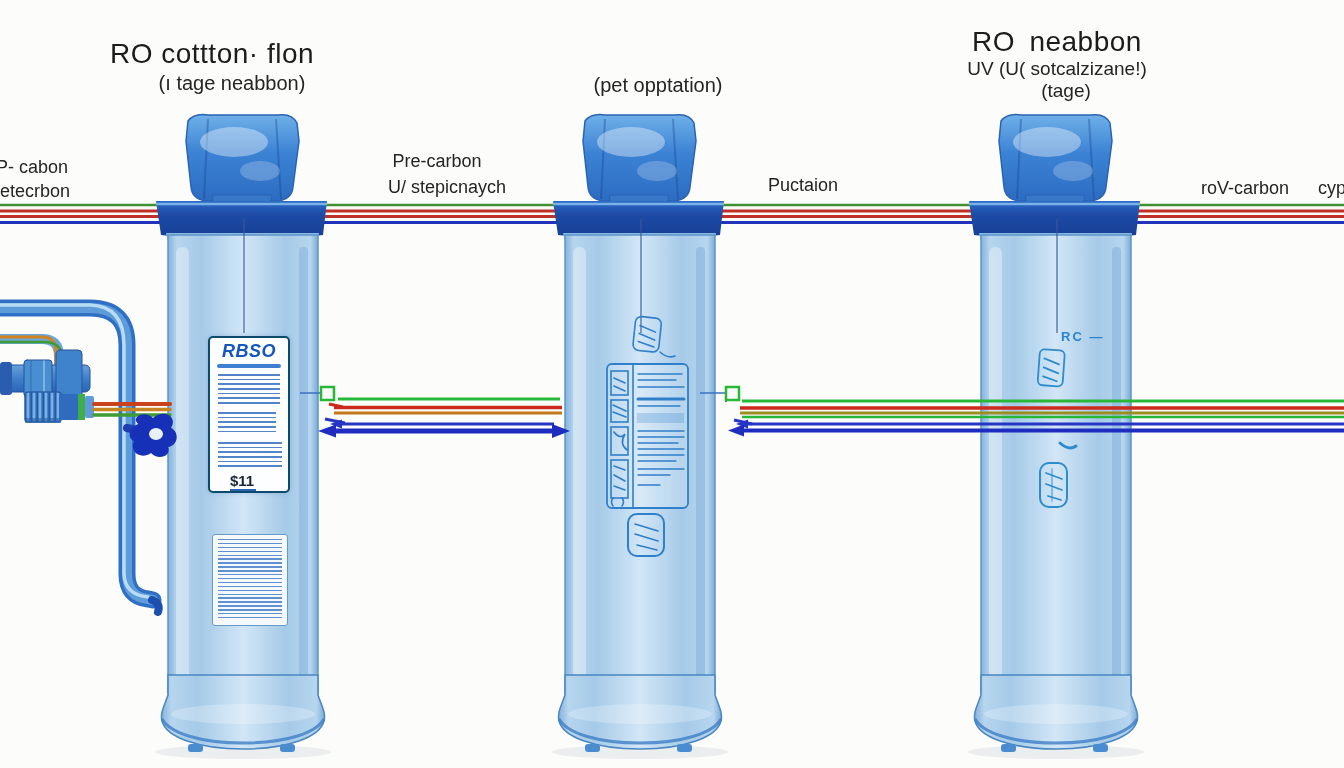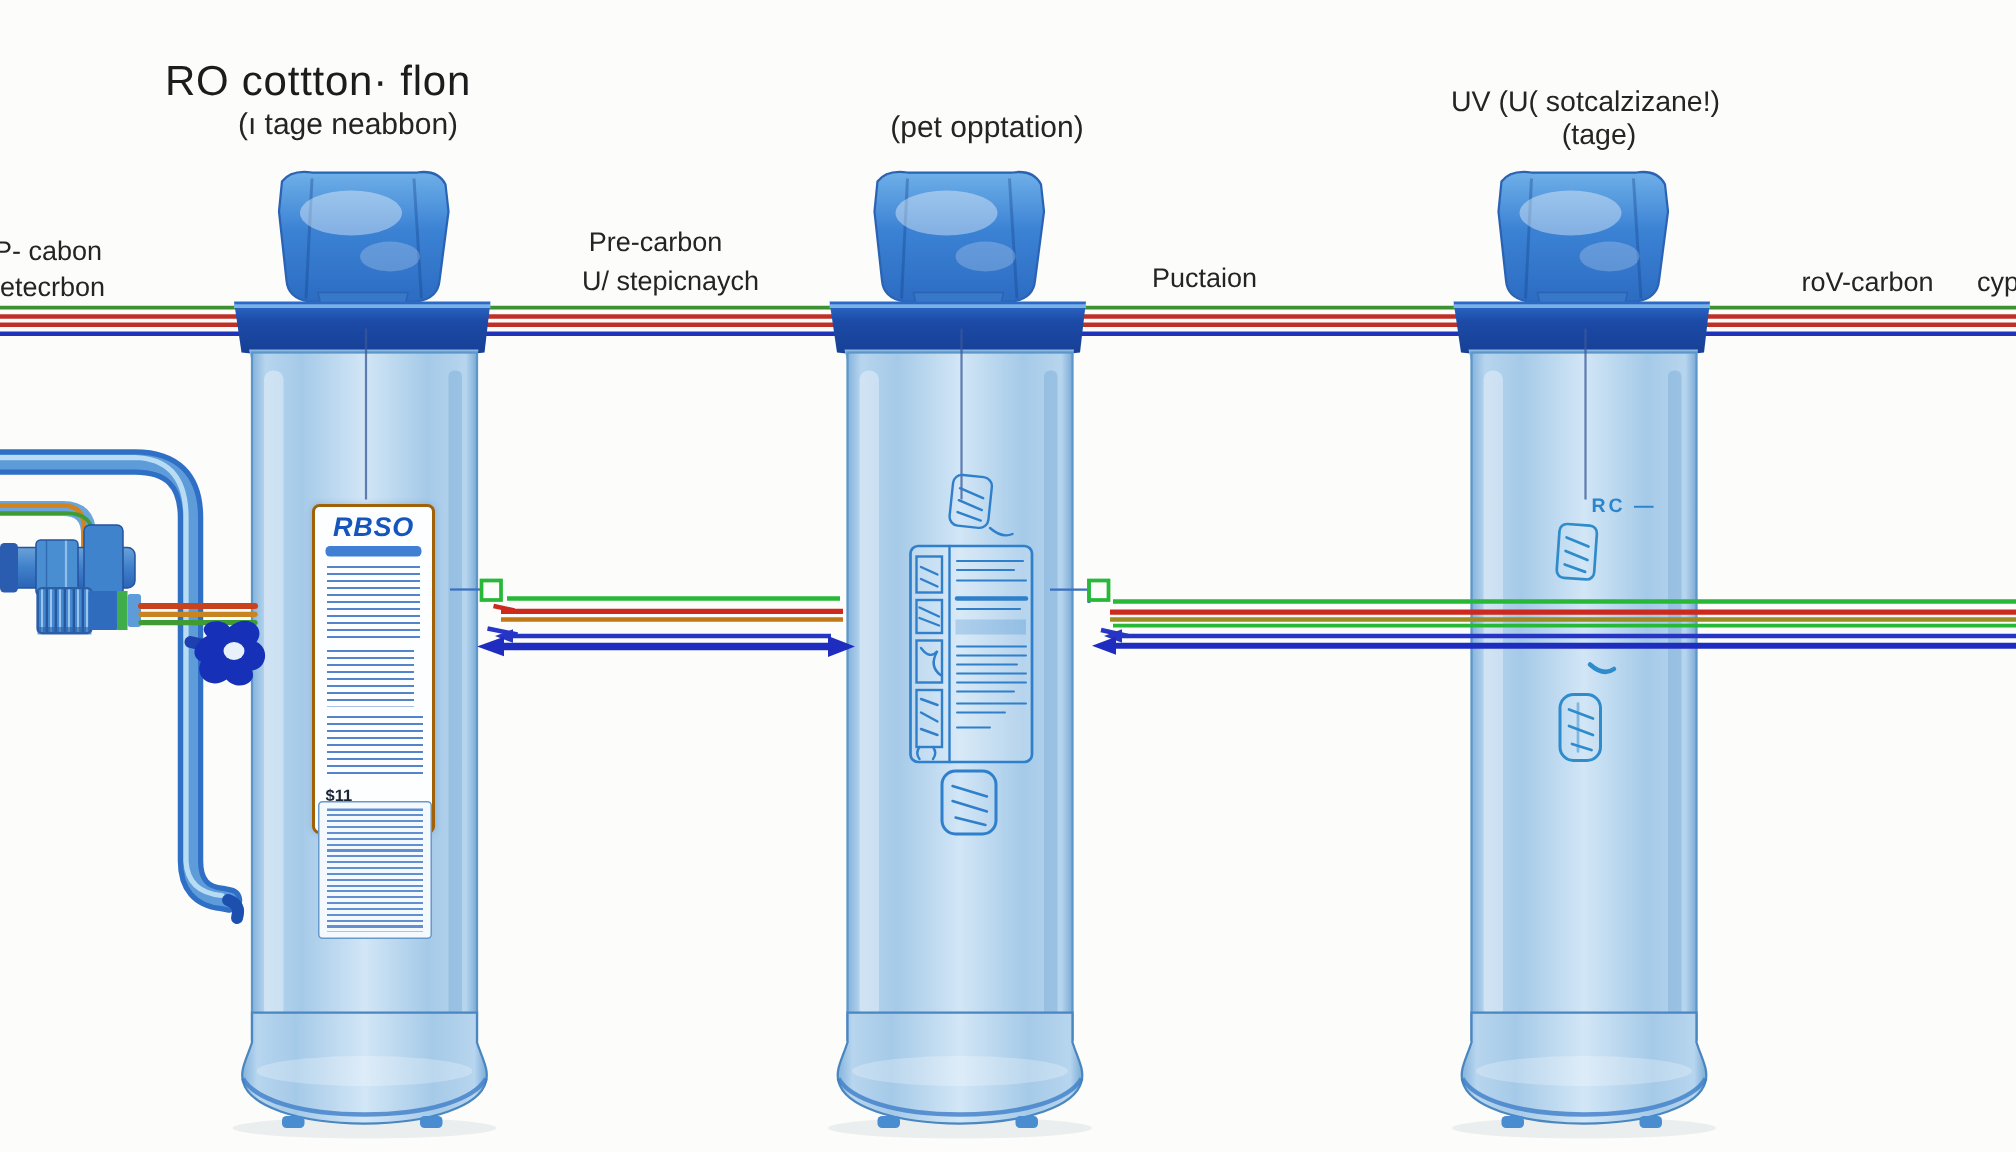--- a/index.html
+++ b/index.html
@@ -17,40 +17,40 @@
   .stage-sub{
     font-size:20px;color:#242424;white-space:nowrap;
   }
   .plabel{
     font-size:18px;color:#242424;white-space:nowrap;
   }
   svg{position:absolute;left:0;top:0;}
 
   
   .paper-label{
-    position:absolute;left:208px;top:336px;width:82px;height:220px;
-    background:#fdfeff;border:2px solid #a16207;border-radius:5px;
+    position:absolute;left:208px;top:336px;width:82px;height:157px;
+    background:#fdfeff;border:2px solid #0c4a6e;border-radius:5px;
     box-sizing:border-box;display:flex;flex-direction:column;
     box-shadow:0 0 4px rgba(40,90,160,.25);
   }
   .brand{
     font-size:18px;font-weight:bold;color:#1456bd;text-align:center;
     padding-top:3px;letter-spacing:.5px;font-style:italic;
   }
   .brand-bar{height:7px;background:#3f7fd4;margin:2px 7px 4px 7px;border-radius:3px;}
   .tlines{
     background-image:repeating-linear-gradient(180deg,
       rgba(36,98,188,.78) 0px, rgba(36,98,188,.78) 1.6px,
       rgba(0,0,0,0) 1.6px, rgba(0,0,0,0) 4.7px);
   }
   .tl1{margin:2px 6px 0 8px;height:50px;width:62px;}
   .tl2{margin:6px 10px 0 8px;height:38px;width:58px;}
   .tl3{margin:6px 6px 0 8px;height:42px;width:64px;}
   .price{
-    font-size:11px;font-weight:bold;color:#1a2538;margin:4px 0 0 7px;
+    font-size:15px;font-weight:bold;color:#1a2538;margin:4px 0 0 20px;
     border-bottom:2px solid #2a62b8;width:26px;line-height:16px;
   }
   .paper-label2{
     position:absolute;left:212px;top:534px;width:76px;height:92px;
     background:#f4f9fd;border:1px solid #6899cc;border-radius:3px;
     box-sizing:border-box;padding:4px 5px;
   }
   .tl4{height:100%;background-image:repeating-linear-gradient(180deg,
       rgba(36,98,188,.7) 0px, rgba(36,98,188,.7) 1.4px,
       rgba(0,0,0,0) 1.4px, rgba(0,0,0,0) 3.9px);}
@@ -273,20 +273,21 @@
         <polygon points="744,424.5 728,430.5 744,436.5" fill="#1f2cc0"></polygon>
       </g>
     </g>
   </svg>
 
   <div class="abs ctr stage-title" style="left:212px;top:38px">RO cottton· flon</div>
   <div class="abs ctr stage-sub" style="left:232px;top:72px">(ı tage neabbon)</div>
 
   <div class="abs ctr stage-sub" style="left:658px;top:74px">(pet opptation)</div>
 
+  <div class="abs ctr stage-title" style="left:1057px;top:26px;word-spacing:6px">RO neabbon</div>
   <div class="abs ctr stage-sub" style="left:1057px;top:58px;font-size:19px">UV (U( sotcalzizane!)</div>
   <div class="abs ctr stage-sub" style="left:1066px;top:80px;font-size:19px">(tage)</div>
 
   <div class="abs plabel" style="left:-4px;top:157px">P- cabon</div>
   <div class="abs plabel" style="left:-10px;top:181px">netecrbon</div>
   <div class="abs ctr plabel" style="left:437px;top:151px">Pre-carbon</div>
   <div class="abs ctr plabel" style="left:447px;top:177px">U/ stepicnaych</div>
   <div class="abs ctr plabel" style="left:803px;top:175px">Puctaion</div>
   <div class="abs ctr plabel" style="left:1245px;top:178px">roV-carbon</div>
   <div class="abs plabel" style="left:1318px;top:178px">cyp</div>

